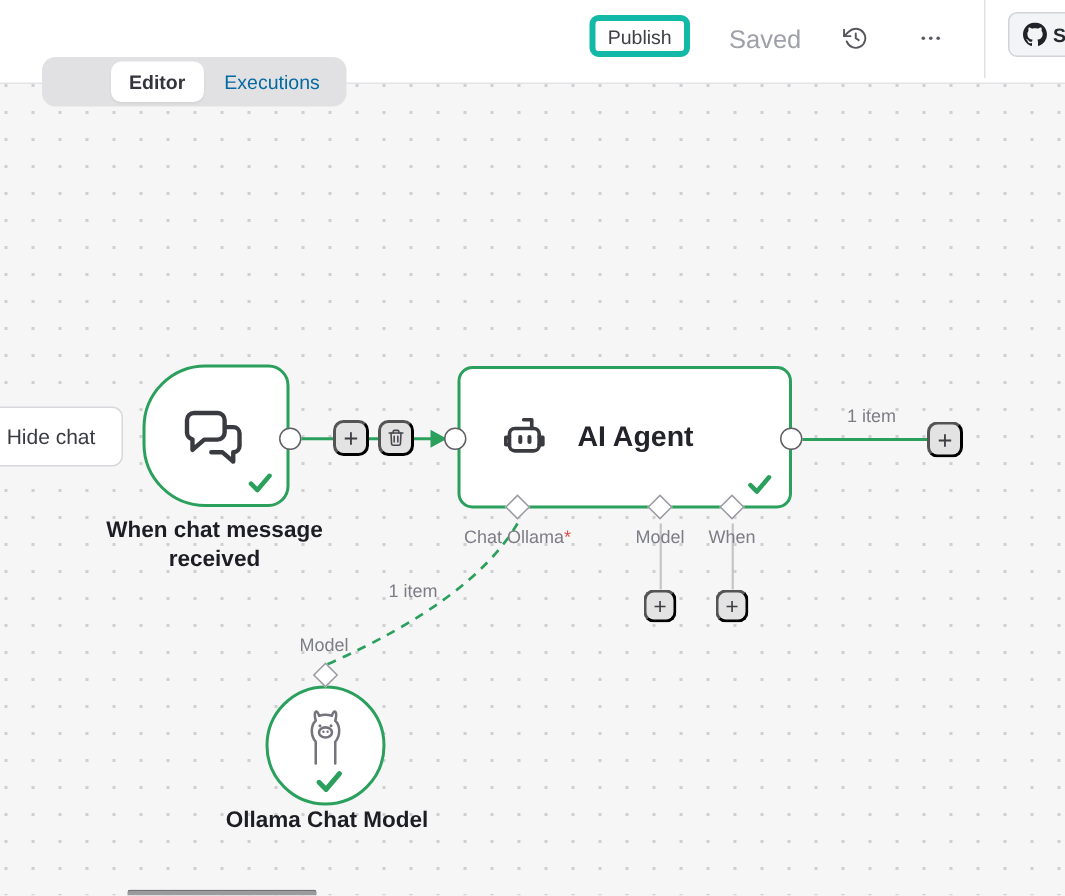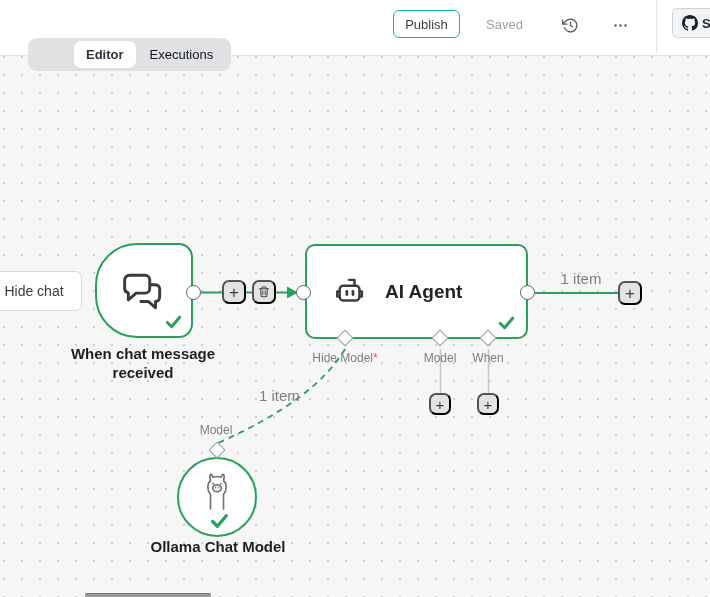--- a/index.html
+++ b/index.html
@@ -14,38 +14,38 @@
 
   
   .canvas{position:absolute;left:0;top:56px;width:710px;height:541px;
     background-color:#f6f6f7;
     background-image:radial-gradient(circle,#d0d0d3 1.05px,transparent 1.35px);
     background-size:18px 18px;background-position:13px 10px;}
   .wires{position:absolute;left:0;top:0;width:710px;height:597px;pointer-events:none;}
 
   
   .topbar{position:absolute;left:0;top:0;width:710px;height:56px;background:#fff;border-bottom:1px solid #e4e4e7;}
-  .publish-btn{position:absolute;left:393px;top:10px;width:67px;height:28px;background:#fff;border:1px solid #14b8a6;border-radius:6px;font-size:13px;font-weight:500;color:#3f4046;display:flex;align-items:center;justify-content:center;cursor:pointer;}
-  .saved{position:absolute;left:486px;top:17px;font-size:13px;color:#a0a1a8;}
+  .publish-btn{position:absolute;left:393px;top:10px;width:67px;height:28px;background:#fff;border:4px solid #14b8a6;border-radius:6px;font-size:13px;font-weight:500;color:#3f4046;display:flex;align-items:center;justify-content:center;cursor:pointer;}
+  .saved{position:absolute;left:486px;top:17px;font-size:17px;color:#a0a1a8;}
   .icon-btn{position:absolute;display:flex;align-items:center;justify-content:center;cursor:pointer;background:none;border:none;}
   .history-btn{left:559px;top:14px;width:22px;height:22px;}
   .more-btn{left:609px;top:15px;width:22px;height:20px;}
   .top-divider{position:absolute;left:656px;top:0;width:1px;height:52px;background:#e2e2e6;}
   .github-btn{position:absolute;left:672px;top:8px;width:56px;height:30px;background:#f3f4f6;border:1px solid #d0d3d8;border-radius:6px;display:flex;align-items:center;gap:4px;padding-left:9px;font-size:13px;font-weight:600;color:#24292f;cursor:pointer;}
 
   
   .tabbar{position:absolute;left:28px;top:38px;height:33px;background:#e1e1e3;border-radius:9px;display:flex;align-items:center;padding:0 6px;gap:2px;z-index:6;}
-  .tab{font-size:13px;color:#0f172a;padding:6px 12px;border-radius:7px;cursor:pointer;white-space:nowrap;}
+  .tab{font-size:13px;color:#0369a1;padding:6px 12px;border-radius:7px;cursor:pointer;white-space:nowrap;}
   .tab.active{background:#fff;color:#33343c;font-weight:700;box-shadow:0 1px 2px rgba(0,0,0,.06);margin-left:40px;}
 
   
   .sq-btn{position:absolute;background:#e3e3e4;border-radius:7px;display:flex;align-items:center;justify-content:center;font-size:17px;line-height:1;color:#3d3d42;cursor:pointer;z-index:4;}
   .port-circle{position:absolute;width:15px;height:15px;border-radius:50%;background:#fff;border:1.5px solid #5f5f66;z-index:5;cursor:crosshair;}
   .port-diamond{position:absolute;width:12px;height:12px;background:#fff;border:1.5px solid #9a9aa2;transform:rotate(45deg);z-index:5;cursor:crosshair;}
-  .wire-label{position:absolute;font-size:15px;color:var(--muted);z-index:3;}
+  .wire-label{position:absolute;font-size:12px;color:var(--muted);z-index:3;}
   .port-label{position:absolute;font-size:12px;color:var(--muted);text-align:center;z-index:3;}
   .node-label{position:absolute;font-weight:600;color:#1d1e23;text-align:center;z-index:3;}
   .req{color:var(--red);}
 
   
   .node{position:absolute;background:#fff;border:2px solid var(--green);z-index:2;cursor:grab;}
   .trigger-node{left:95px;top:243px;width:98px;height:95px;border-radius:42px 14px 14px 42px;display:flex;align-items:center;justify-content:center;}
   .agent-node{left:305px;top:244px;width:223px;height:95px;border-radius:10px;display:flex;align-items:center;padding-left:25px;gap:17px;}
   .agent-title{font-size:19px;font-weight:600;color:var(--ink);}
   .ollama-node{left:177px;top:457px;width:80px;height:80px;border-radius:50%;display:flex;align-items:flex-start;justify-content:center;}
@@ -138,21 +138,21 @@
       <polyline points="3.5 11 8 15.5 16.5 5.5"></polyline>
     </svg>
   </div>
   <div class="port-circle" style="left:296px;top:285px;"></div>
   <div class="port-circle" style="left:520px;top:285px;"></div>
 
   <div class="port-diamond" style="left:339px;top:332px;"></div>
   <div class="port-diamond" style="left:434px;top:332px;"></div>
   <div class="port-diamond" style="left:482px;top:332px;"></div>
   <div class="port-label" style="left:295px;top:351px;width:100px;">
-    <span>Hide Model</span><span class="req">*</span>
+    <span>Chat Ollama</span><span class="req">*</span>
   </div>
   <div class="port-label" style="left:410px;top:351px;width:60px;">Model</div>
   <div class="port-label" style="left:468px;top:351px;width:40px;">When</div>
   <button class="sq-btn" style="left:429px;top:393px;width:22px;height:22px;font-size:15px;">+</button>
   <button class="sq-btn" style="left:477px;top:393px;width:22px;height:22px;font-size:15px;">+</button>
 
   <div class="wire-label" style="left:556px;top:270px;width:50px;text-align:center;">1 item</div>
   <button class="sq-btn" style="left:618px;top:281px;width:24px;height:24px;">+</button>
 
   <div class="wire-label" style="left:256px;top:386px;padding:1px 3px;">1 item</div>

